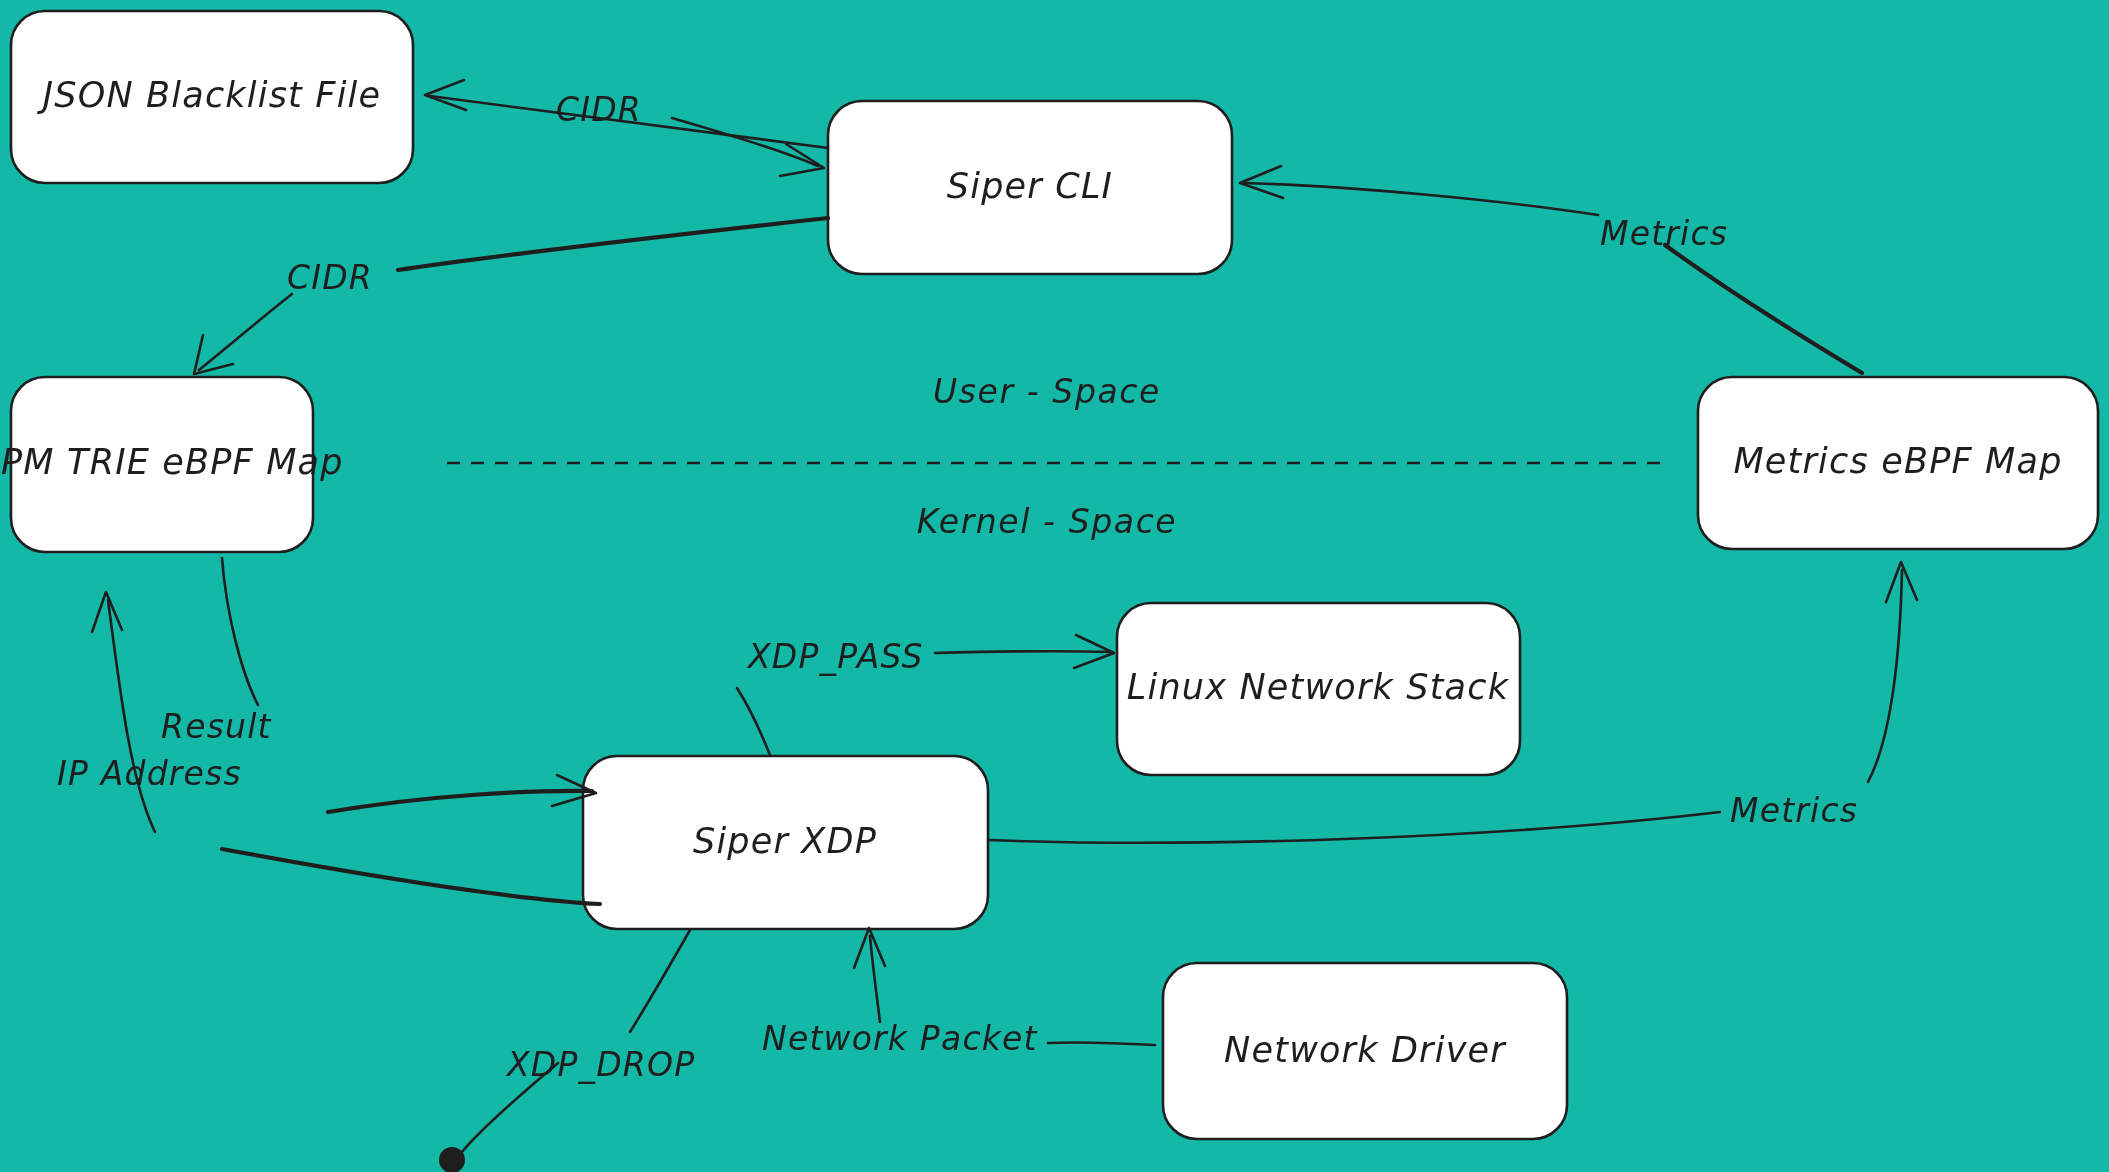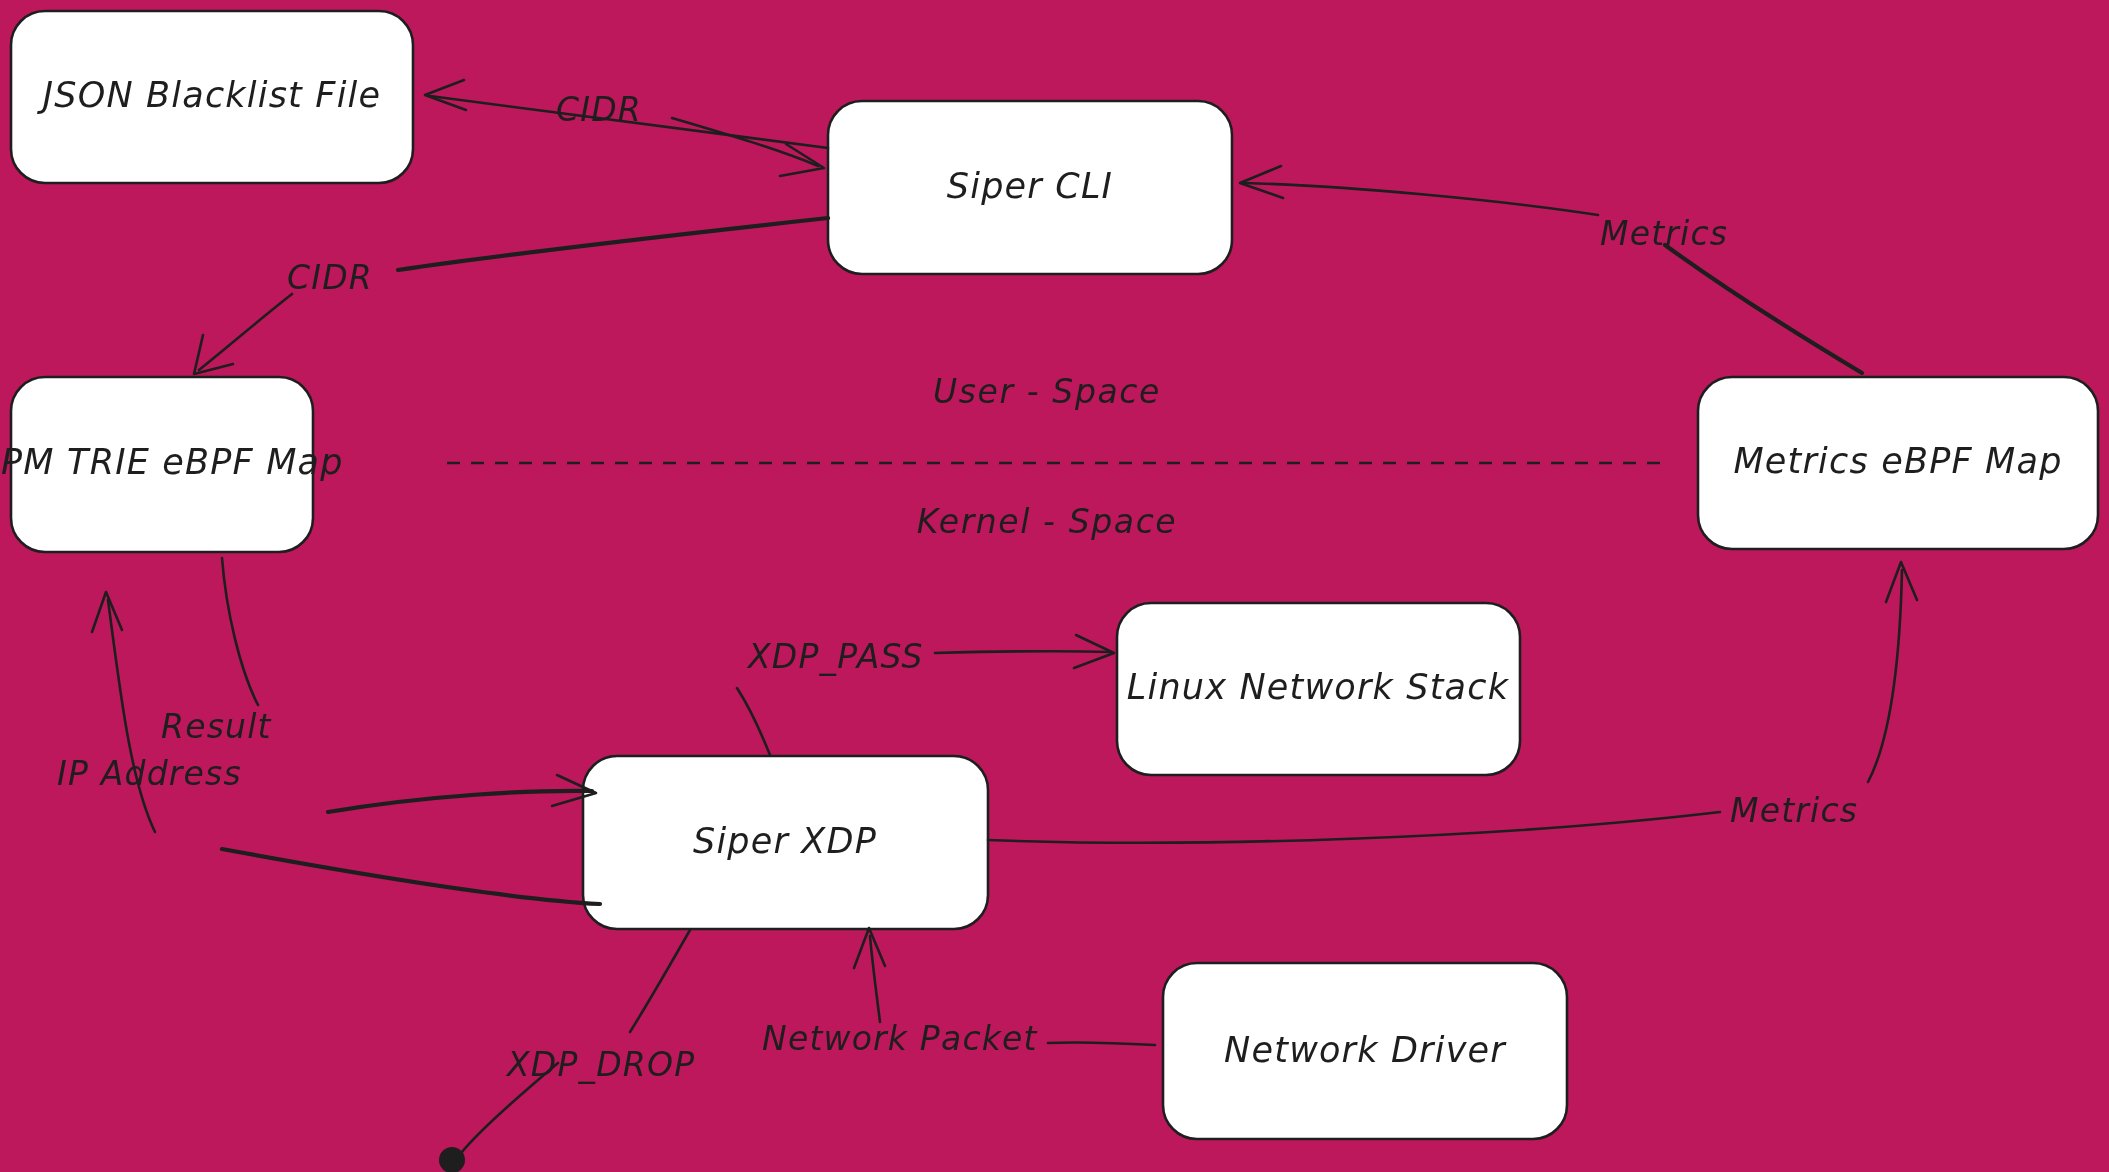--- a/index.html
+++ b/index.html
@@ -4,21 +4,21 @@
 <style>
   html, body {
     margin: 0;
     padding: 0;
     background: #ffffff;
   }
   #canvas {
     position: relative;
     width: 2109px;
     height: 1172px;
-    background: #be185d;
+    background: #14b8a6;
     overflow: hidden;
     font-family: "DejaVu Sans", sans-serif;
   }
   svg.diagram {
     position: absolute;
     top: 0;
     left: 0;
     width: 2109px;
     height: 1172px;
   }

